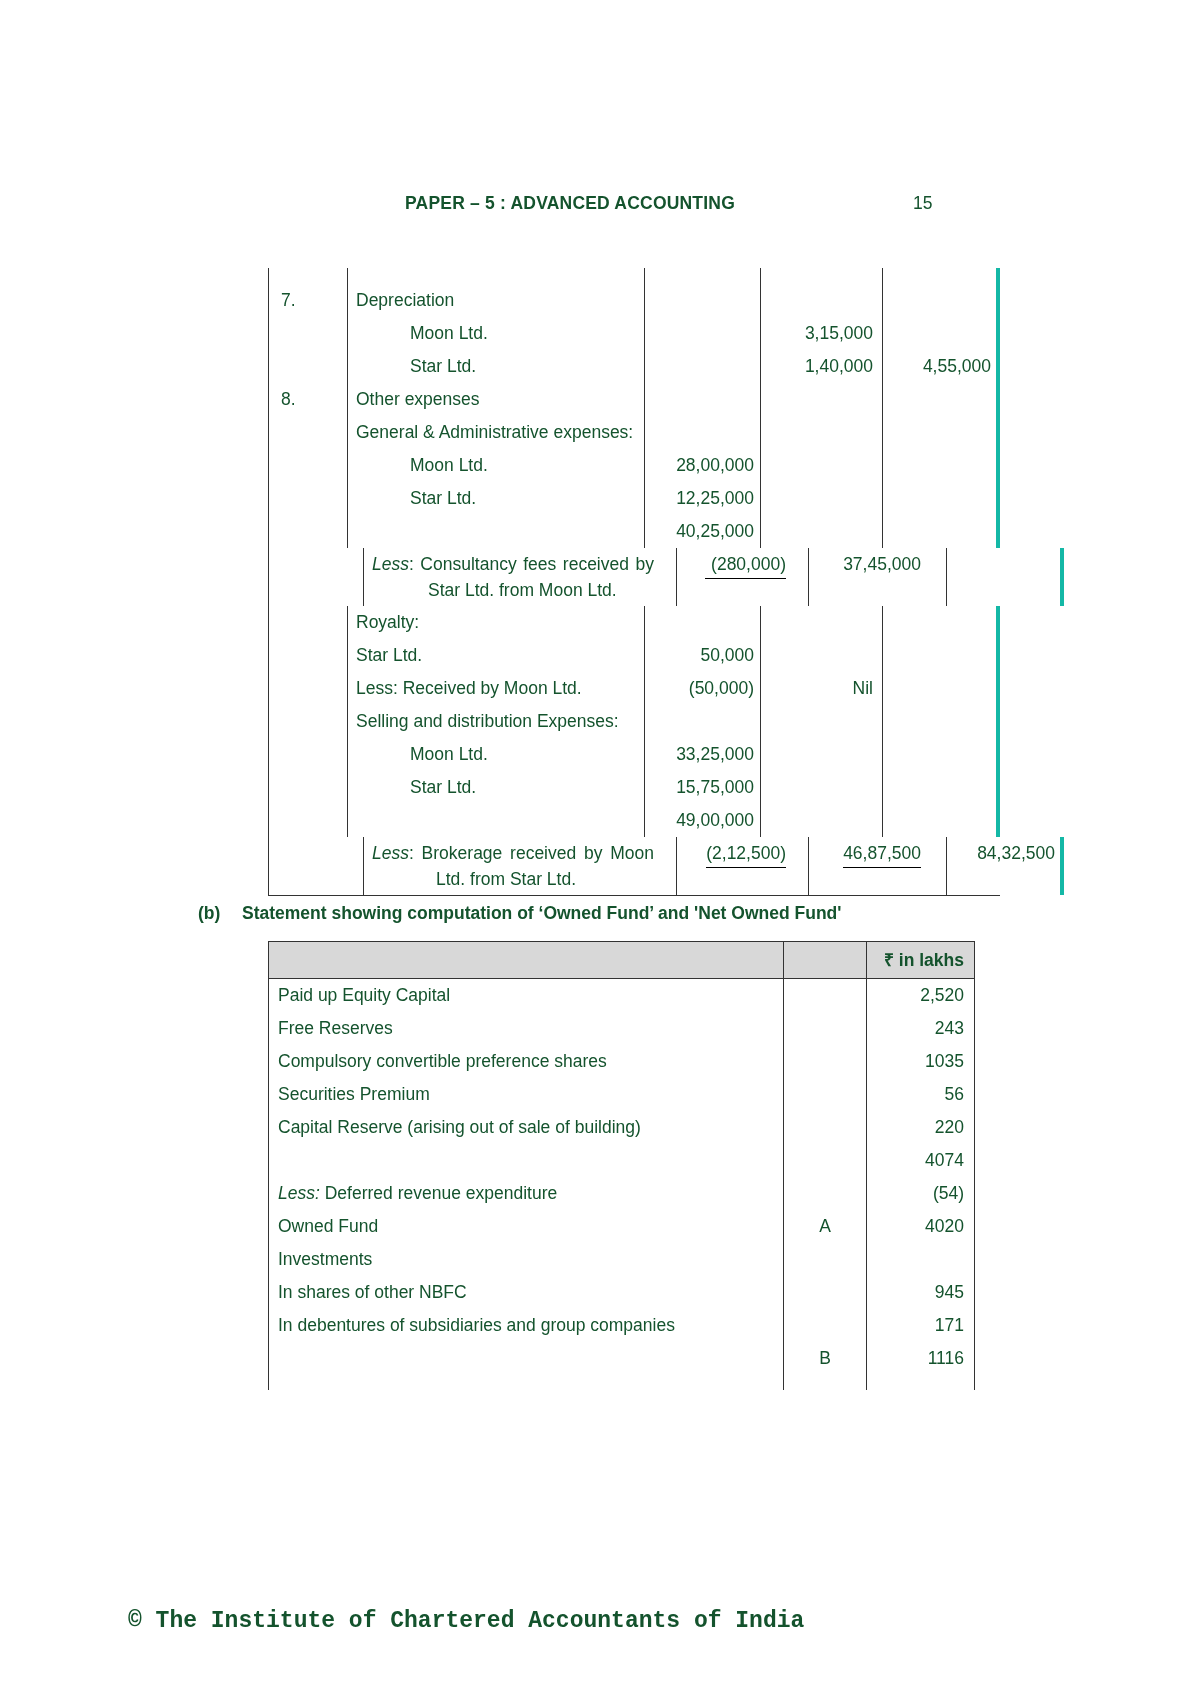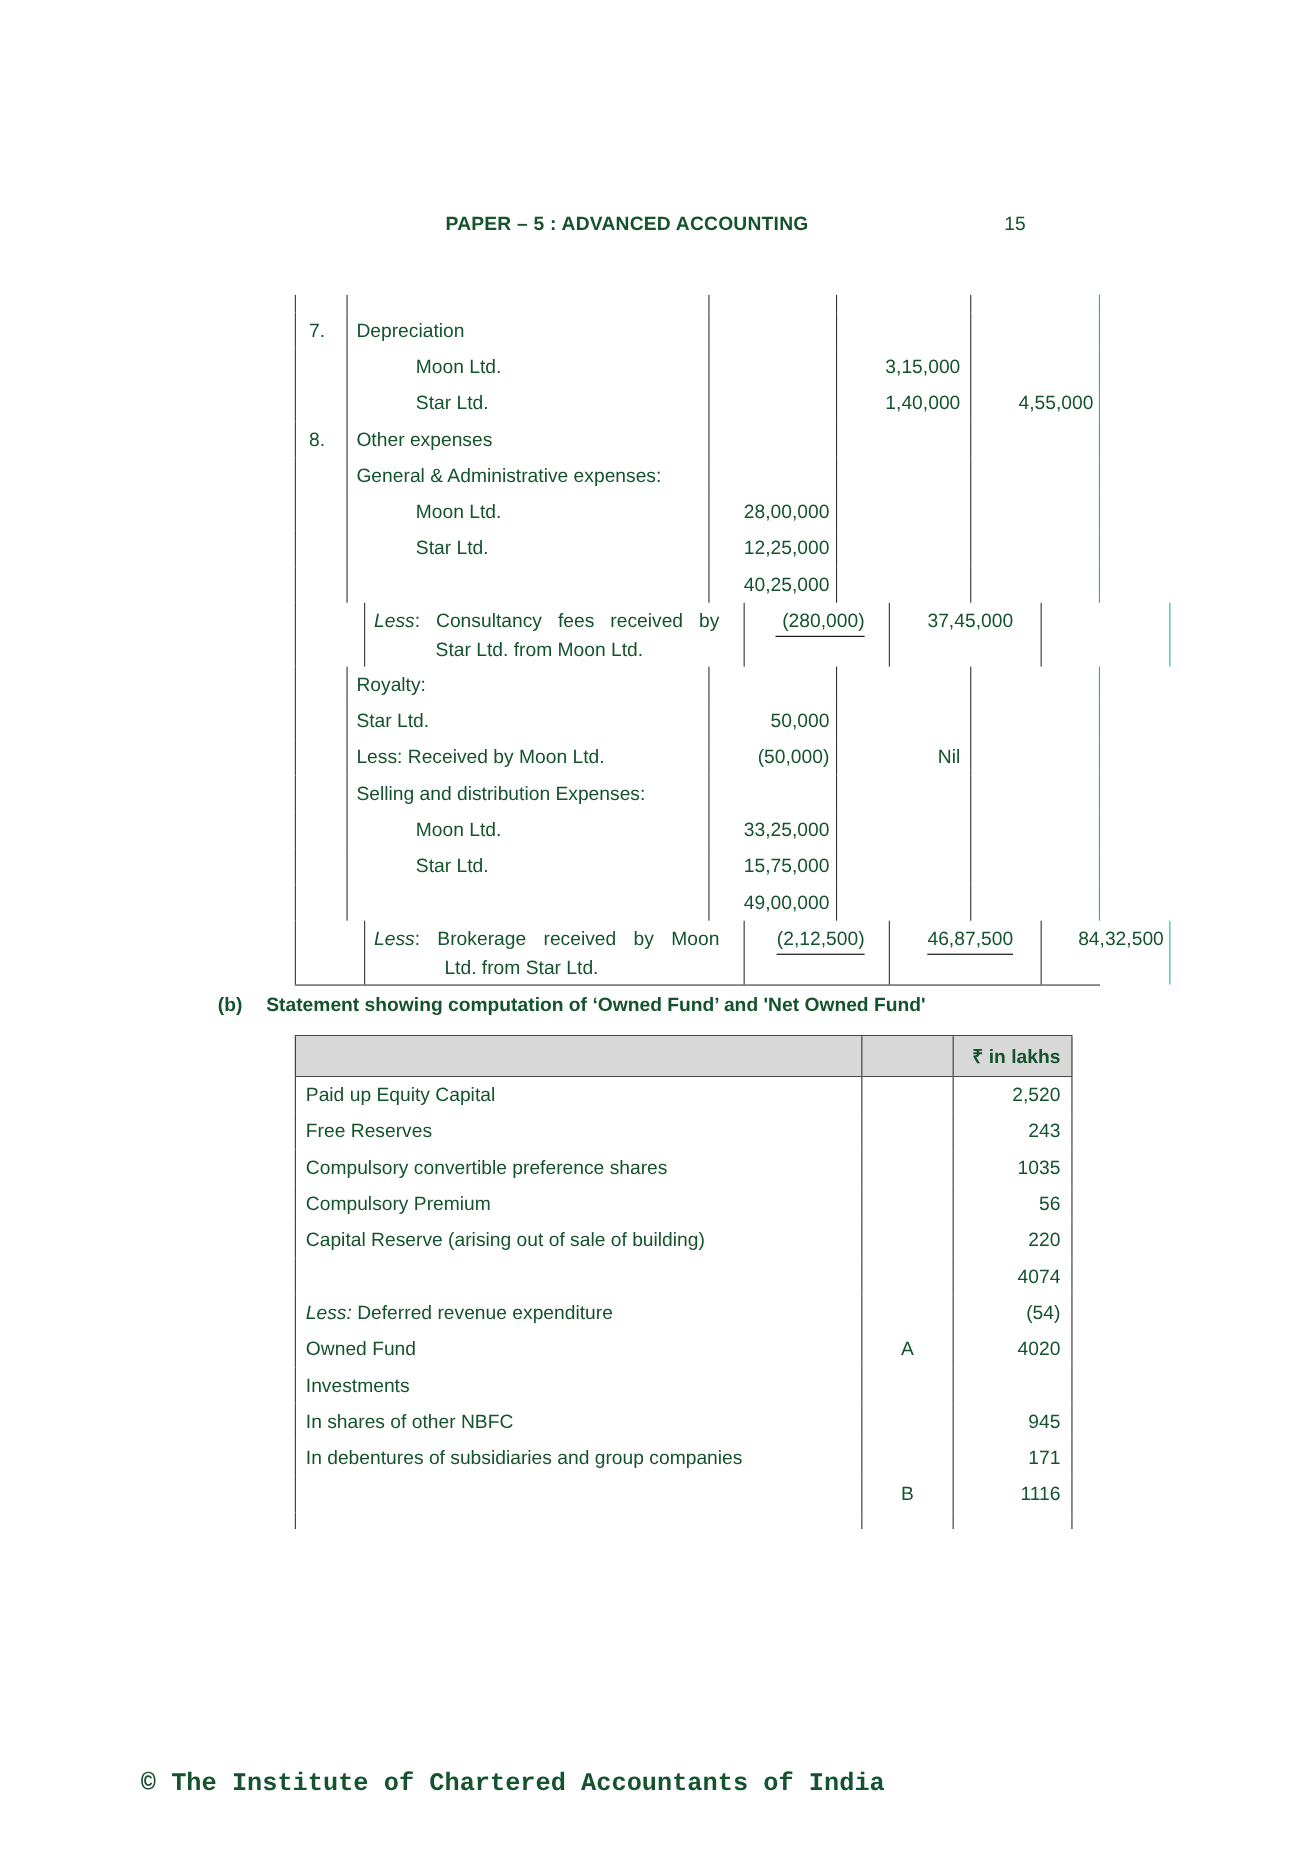--- a/index.html
+++ b/index.html
@@ -26,23 +26,23 @@
   i{font-style:italic;}
   
   #table1{
     position:absolute;left:268px;top:268px;width:732px;
     border-bottom:1.2px solid #333;
     font-size:17.5px;
   }
   .t1row{display:grid;grid-template-columns:47px 329px 116px 122px 118px;height:33px;line-height:33px;}
   .t1row.tall{height:58px;line-height:26px;gap:16px;}
   .t1row.tall .c{padding-top:3px;}
-  .t1row .c:last-child{border-right:1px solid #14b8a6;}
+  .t1row .c:last-child{border-right:4px solid #14b8a6;}
   .t1row .sn{padding-left:12px;}
-  .t1row .desc{padding-left:8px;padding-right:6px;}
+  .t1row .desc{padding-left:8px;padding-right:6px;margin-left:32px;}
   .t1row .desc.ind{padding-left:62px;}
   .t1row .desc.just{text-align:justify;text-align-last:justify;}
   .t1row .line2{text-align:left;text-align-last:left;margin-left:56px;}
   .t1row .line2.far{margin-left:64px;}
   .t1row .num{text-align:right;}
   .t1row .n1{padding-right:6px;}
   .t1row .n2{padding-right:9px;}
   .t1row .n3{padding-right:5px;}
   .t1row.spacer{height:16px;}
   
@@ -229,21 +229,21 @@
         <div class="c lab">Free Reserves</div>
         <div class="c mid"></div>
         <div class="c amt">243</div>
       </div>
       <div class="t2row">
         <div class="c lab">Compulsory convertible preference shares</div>
         <div class="c mid"></div>
         <div class="c amt">1035</div>
       </div>
       <div class="t2row">
-        <div class="c lab">Compulsory Premium</div>
+        <div class="c lab">Securities Premium</div>
         <div class="c mid"></div>
         <div class="c amt">56</div>
       </div>
       <div class="t2row">
         <div class="c lab">Capital Reserve (arising out of sale of building)</div>
         <div class="c mid"></div>
         <div class="c amt"><span class="u">220</span></div>
       </div>
       <div class="t2row">
         <div class="c lab"></div>

